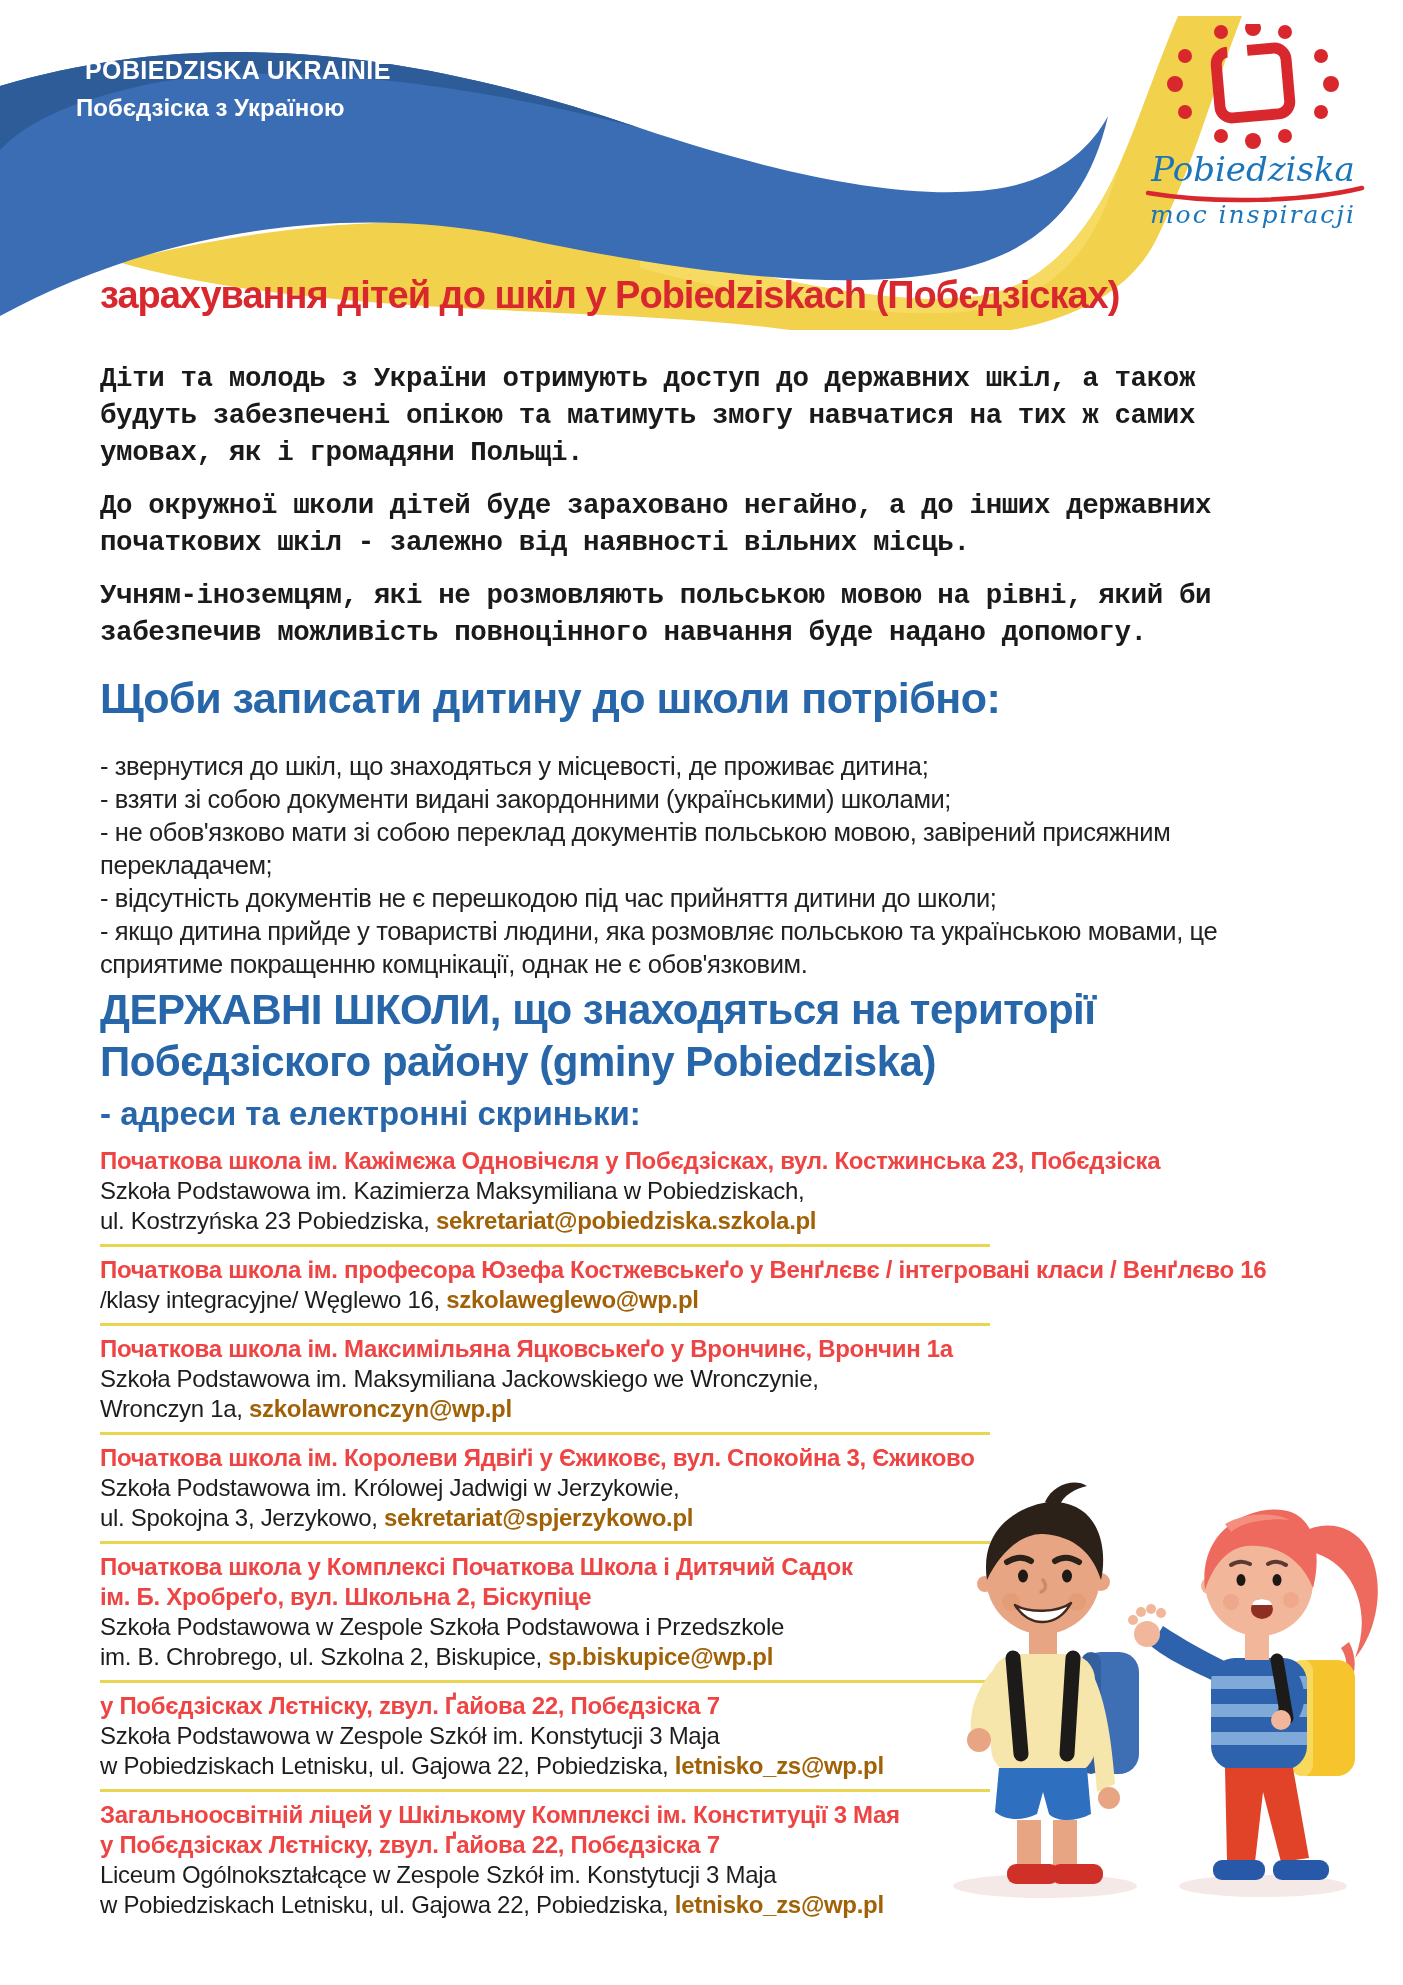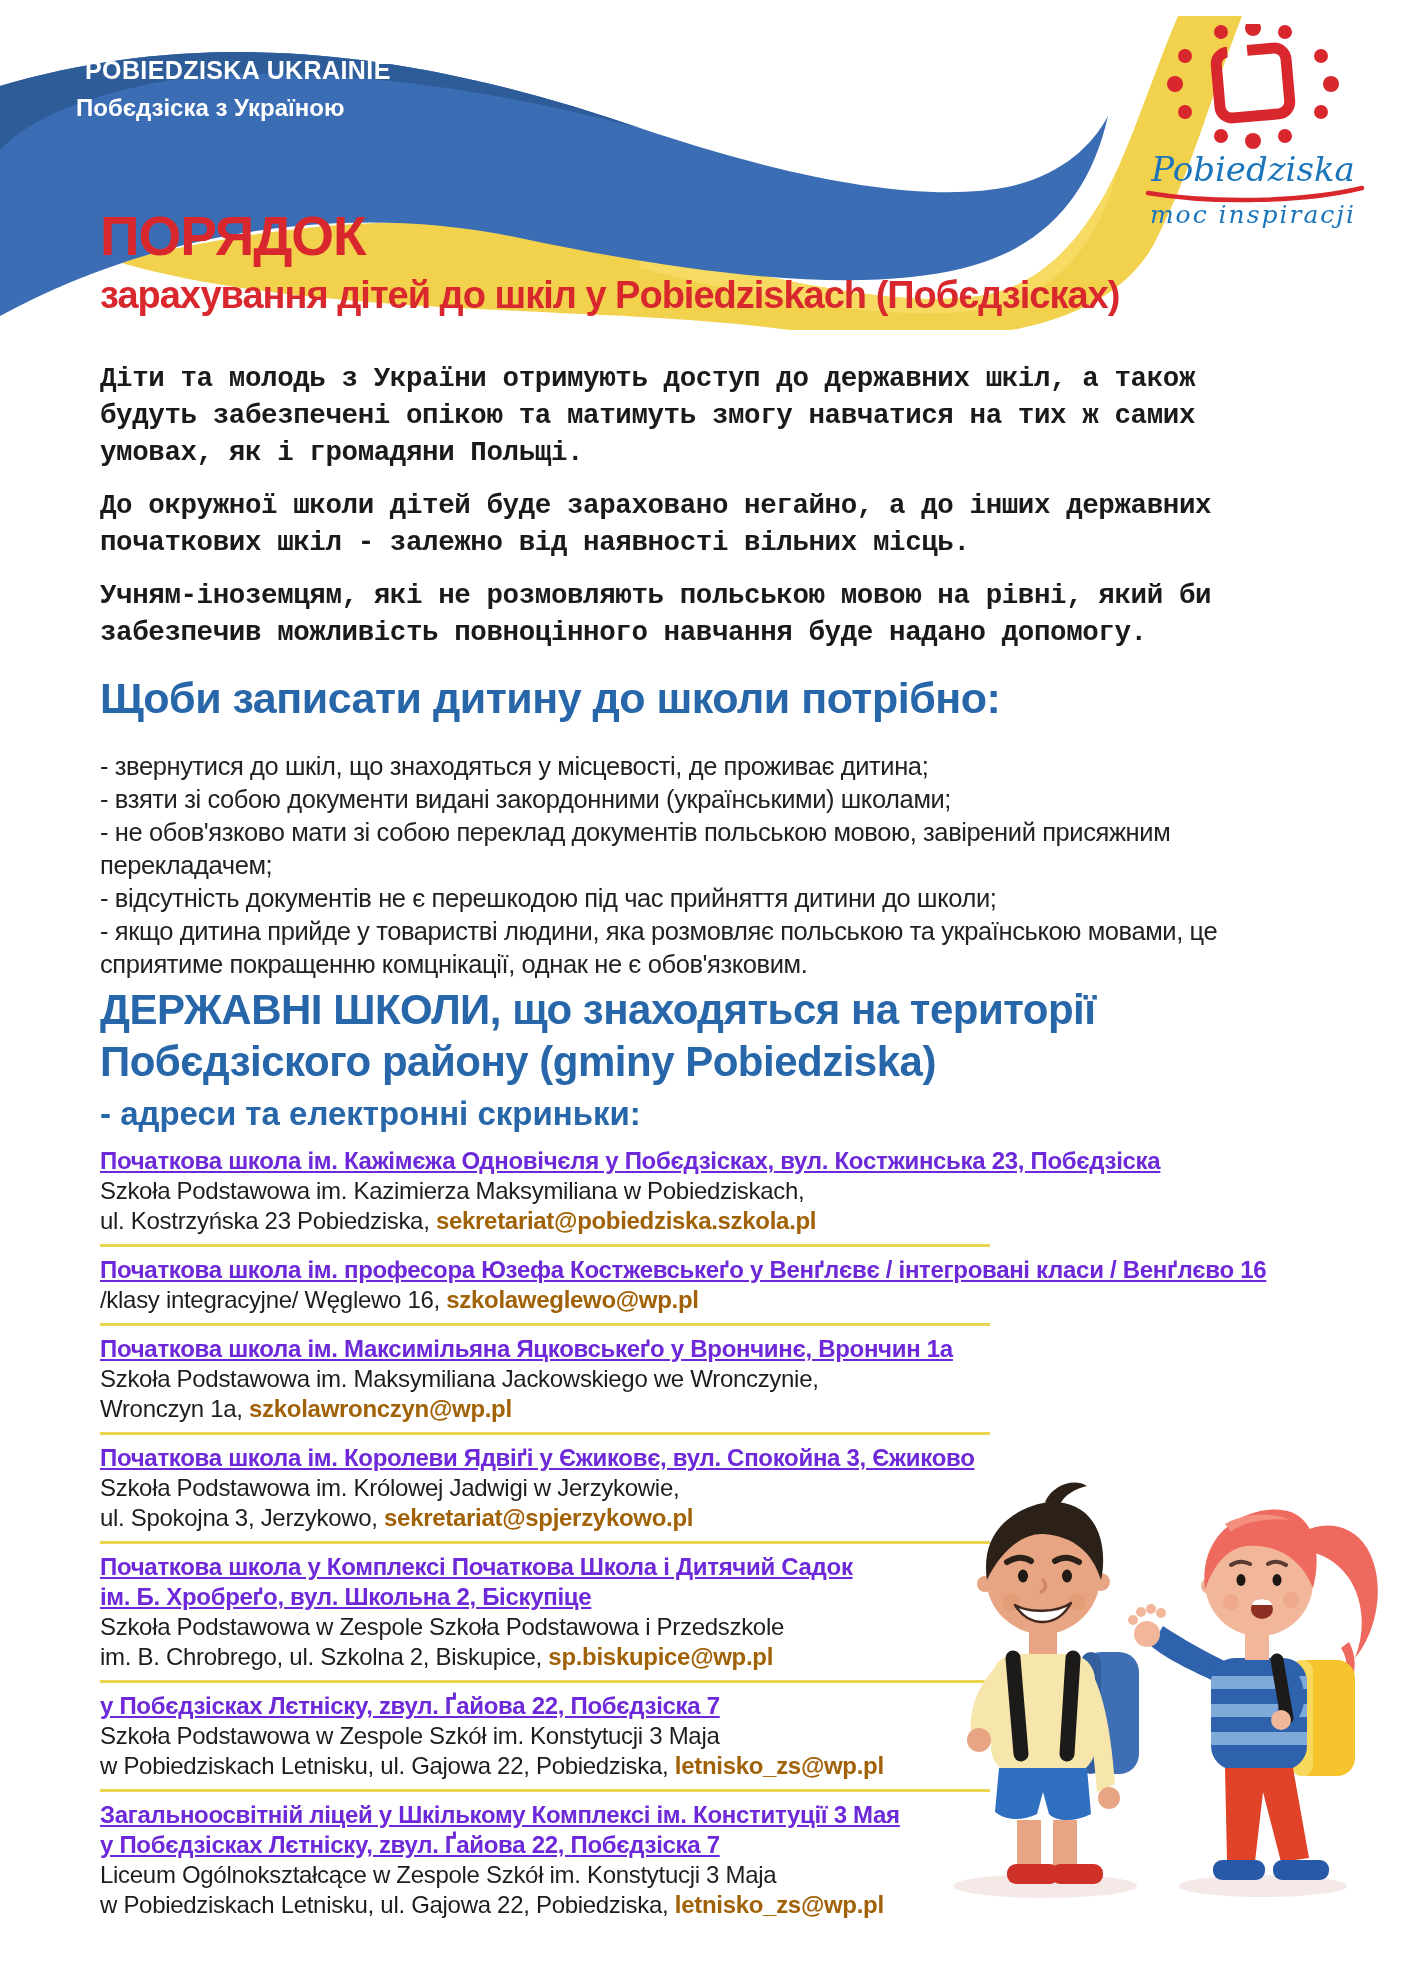--- a/index.html
+++ b/index.html
@@ -35,21 +35,21 @@
   .bullets { position:absolute; left:100px; top:750px; width:1200px; list-style:none; }
   .bullets li { font-size:25.5px; line-height:33px; color:#222; letter-spacing:-0.4px; }
 
   .schools-heading { position:absolute; left:100px; top:984px; }
   .sh-line { font-size:42px; line-height:52px; font-weight:bold; color:#2766a9; letter-spacing:-0.5px; }
   .sh-sub  { font-size:33px; line-height:44px; font-weight:bold; color:#2766a9; margin-top:4px; }
 
   .schools { position:absolute; left:100px; top:1146px; width:1248px; }
   .school  { font-size:24px; line-height:30px; letter-spacing:-0.3px; }
   .school.narrow { max-width:900px; }
-  .s-title { font-weight:bold; color:#6d28d9;text-decoration:underline; }
+  .s-title { font-weight:bold; color:#ef4444; }
   .s-line  { color:#1d1d1d; }
   .s-email { font-weight:bold; color:#a16207; }
   .divider { width:890px; border-top:3px solid #e9d54f; margin:8px 0; }
 
   .children-svg { position:absolute; left:925px; top:1462px; z-index:2; }
 </style>
 </head>
 <body>
 
 <div class="page">
@@ -82,21 +82,20 @@
         <circle cx="199" cy="32" r="7"></circle>
           <circle cx="209" cy="60" r="8"></circle>
           <circle cx="199" cy="88" r="7"></circle>
       </g>
     </g>
     <text x="131" y="157" text-anchor="middle" fill="#1b75bb" font-family="DejaVu Serif, serif" font-style="italic" font-size="34">Pobiedziska</text>
     <path d="M26,169 C92,180 182,178 240,164" fill="none" stroke="#d9272e" stroke-width="4.5" stroke-linecap="round"></path>
     <text x="131" y="199" text-anchor="middle" fill="#1b75bb" font-family="DejaVu Serif, serif" font-style="italic" font-size="25" letter-spacing="2">moc inspiracji</text>
   </svg>
 
-  <h1 class="doc-title">ПОРЯДОК</h1>
   <h2 class="doc-subtitle">зарахування дітей до шкіл у Pobiedziskach  (Побєдзісках)</h2>
 
   <div class="intro">
     <p>Діти та молодь з України отримують доступ  до державних шкіл, а також будуть забезпечені опікою та матимуть змогу навчатися  на тих ж самих  умовах, як і громадяни Польщі.</p>
     <p>До окружної школи дітей буде зараховано негайно, а до інших державних початкових шкіл  -  залежно від  наявності вільних місць.</p>
     <p>Учням-іноземцям, які не розмовляють польською мовою на рівні, який би забезпечив можливість повноцінного навчання буде надано допомогу.</p>
   </div>
 
   <h2 class="enroll-heading">Щоби записати дитину до школи потрібно:</h2>
   <ul class="bullets">

